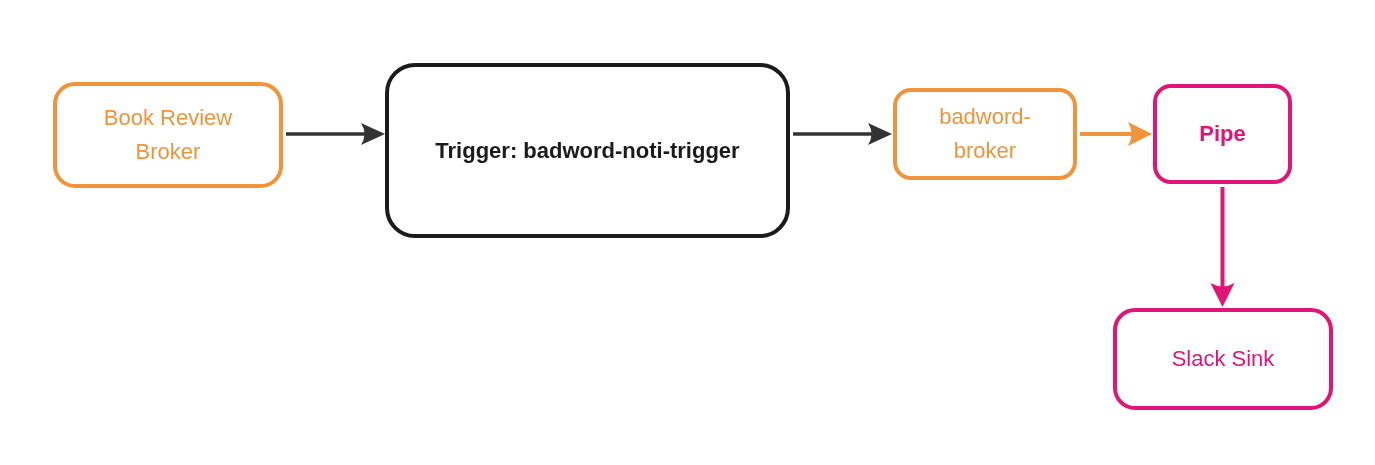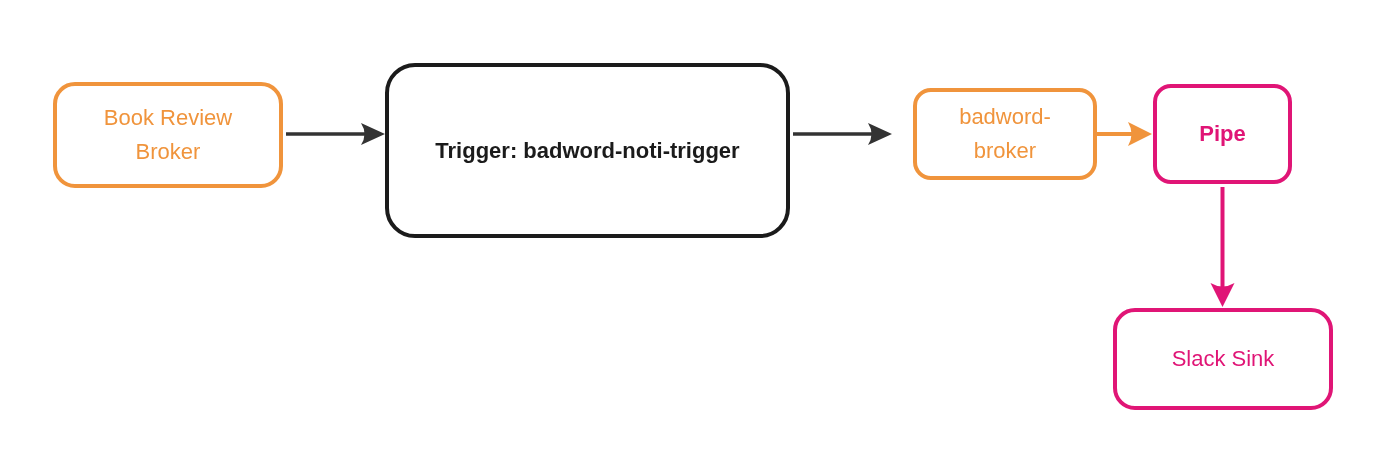--- a/index.html
+++ b/index.html
@@ -57,21 +57,20 @@
     border-radius: 22px;
   }
   #node-book-review-broker .lbl { max-width: 170px; }
   #node-trigger {
     left: 385px; top: 47px; width: 405px; height: 175px;
     border-radius: 30px;
   }
   #node-badword-broker {
     left: 893px; top: 88px; width: 184px; height: 92px;
     border-radius: 18px;
-    margin-left: 20px;
   }
   #node-badword-broker .lbl { max-width: 130px; }
   #node-pipe {
     left: 1153px; top: 84px; width: 139px; height: 100px;
     border-radius: 18px;
     font-weight: bold;
   }
   #node-slack-sink {
     left: 1113px; top: 308px; width: 220px; height: 102px;
     border-radius: 22px;

